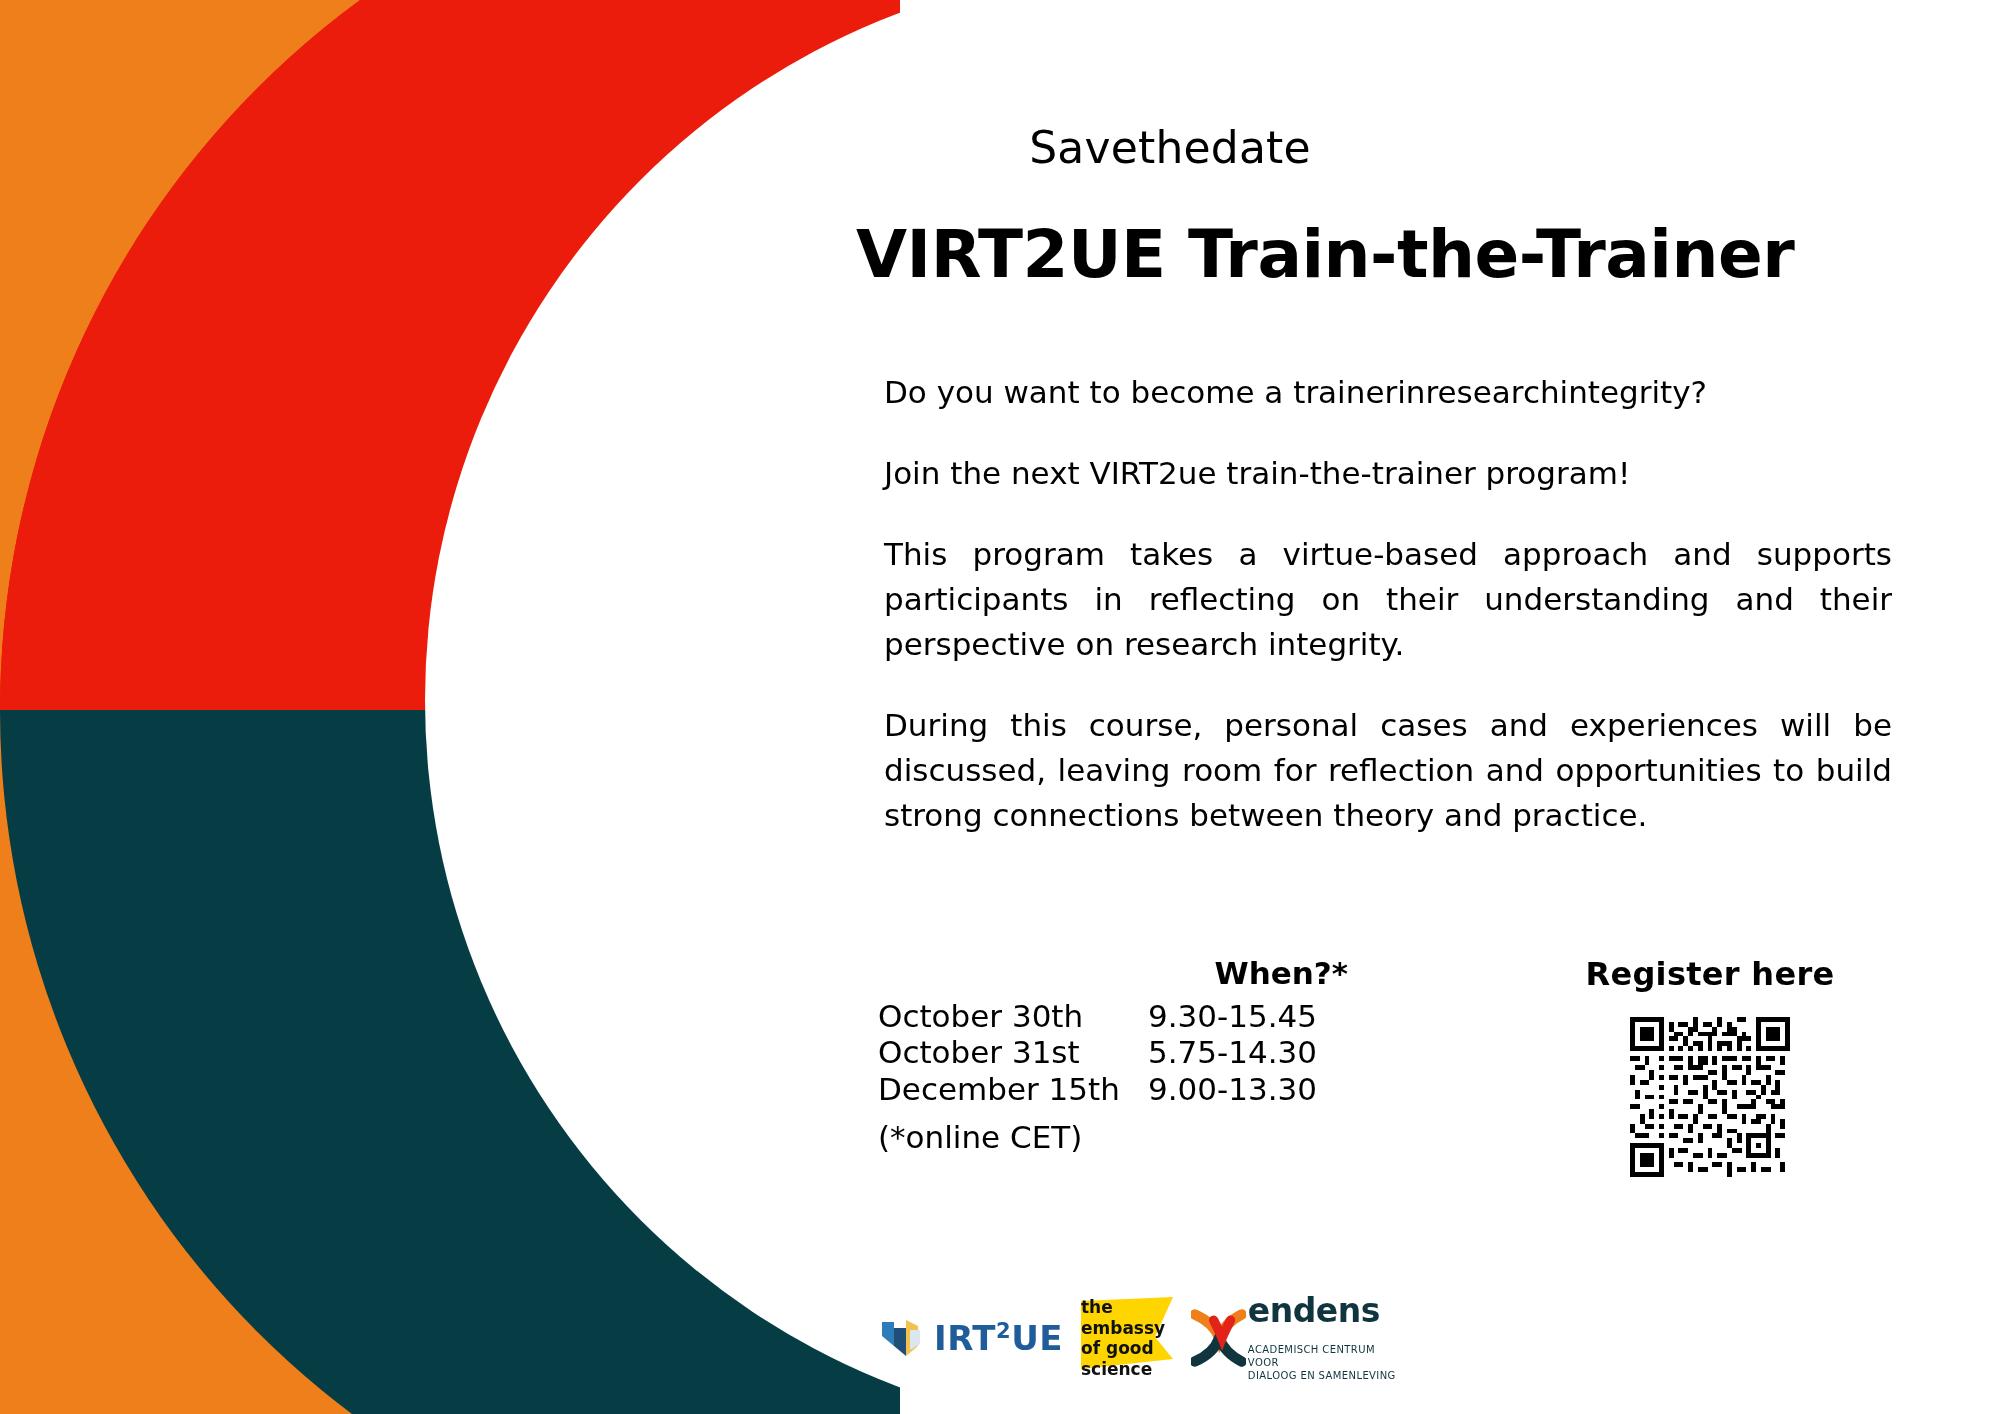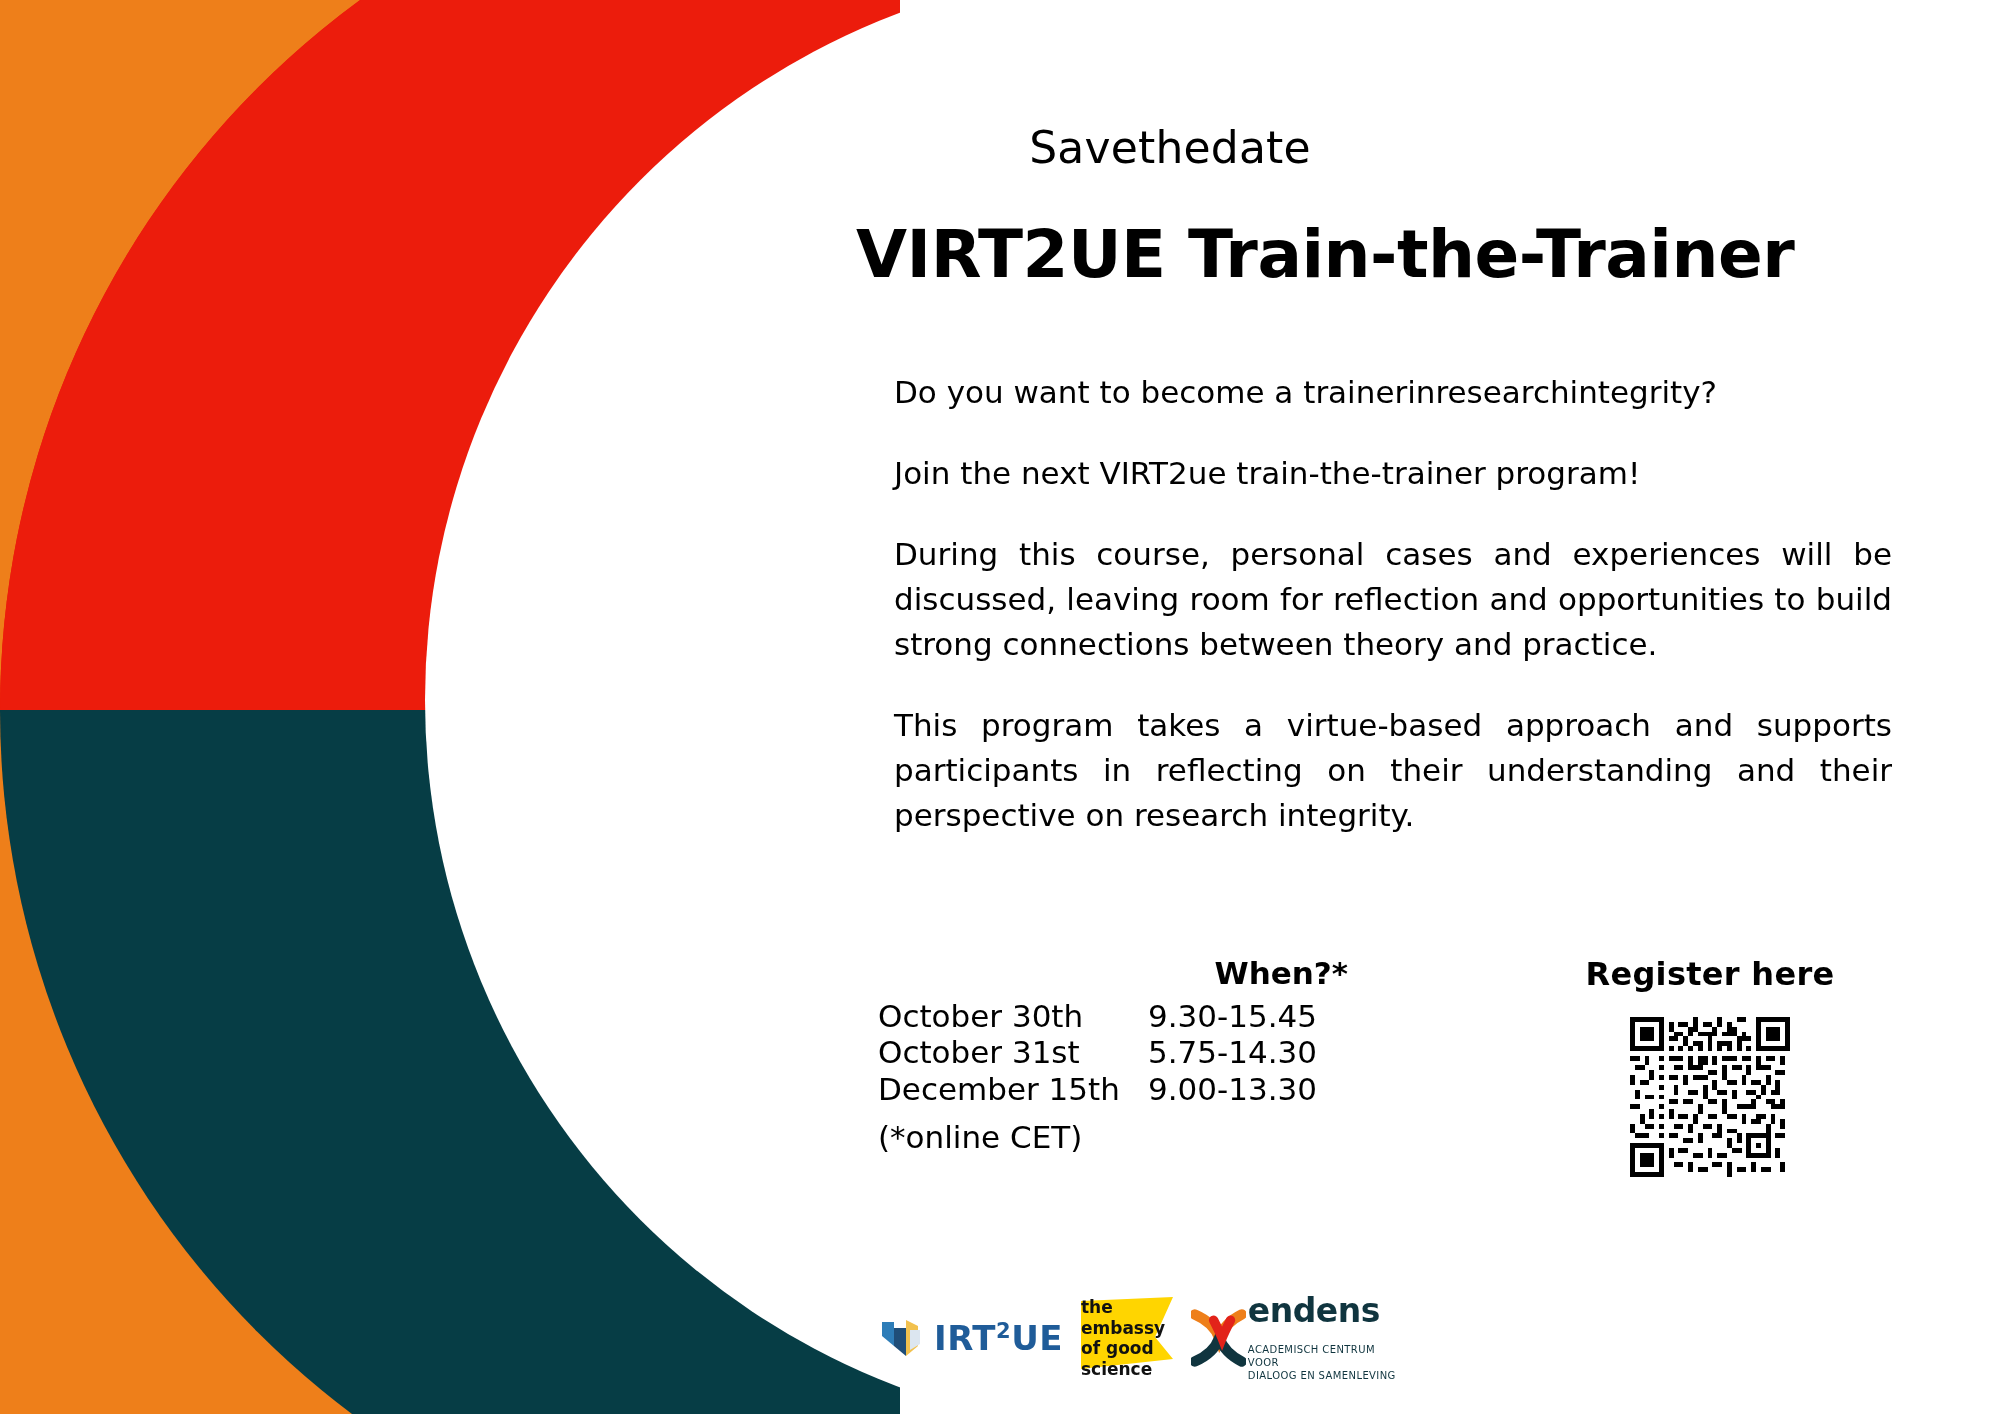--- a/index.html
+++ b/index.html
@@ -49,21 +49,21 @@
   }
   .body-block{
     position:absolute;
     left:878px;top:370px;
     width:1014px;
     font-size:31px;
     line-height:1.45;
     color:#000;
   }
   .body-block p{
-    margin:0 0 36px 16px;
+    margin:0 0 36px 6px;
     text-align:justify;
   }
   .body-block p.nojust{text-align:left;}
   .body-block p:last-child{margin-bottom:0;}
 
   .when-block{
     position:absolute;
     left:878px;top:955px;
     width:470px;
     font-size:31px;
@@ -166,22 +166,22 @@
 
   <div class="content">
 
     <div class="kicker">Savethedate</div>
 
     <div class="title">VIRT2UE Train-the-Trainer</div>
 
     <div class="body-block">
       <p class="nojust">Do you want to become a trainerinresearchintegrity?</p>
       <p class="nojust">Join the next VIRT2ue train-the-trainer program!</p>
+      <p>This program takes a virtue-based approach and supports participants in reflecting on their understanding and their perspective on research integrity.</p>
       <p>During this course, personal cases and experiences will be discussed, leaving room for reflection and opportunities to build strong connections between theory and practice.</p>
-      <p>This program takes a virtue-based approach and supports participants in reflecting on their understanding and their perspective on research integrity.</p>
     </div>
 
     <div class="when-block">
       <div class="when-head">When?*</div>
       <div class="when-row">
         <span class="when-date">October 30th</span>
         <span class="when-time">9.30-15.45</span>
       </div>
       <div class="when-row">
         <span class="when-date">October 31st</span>

